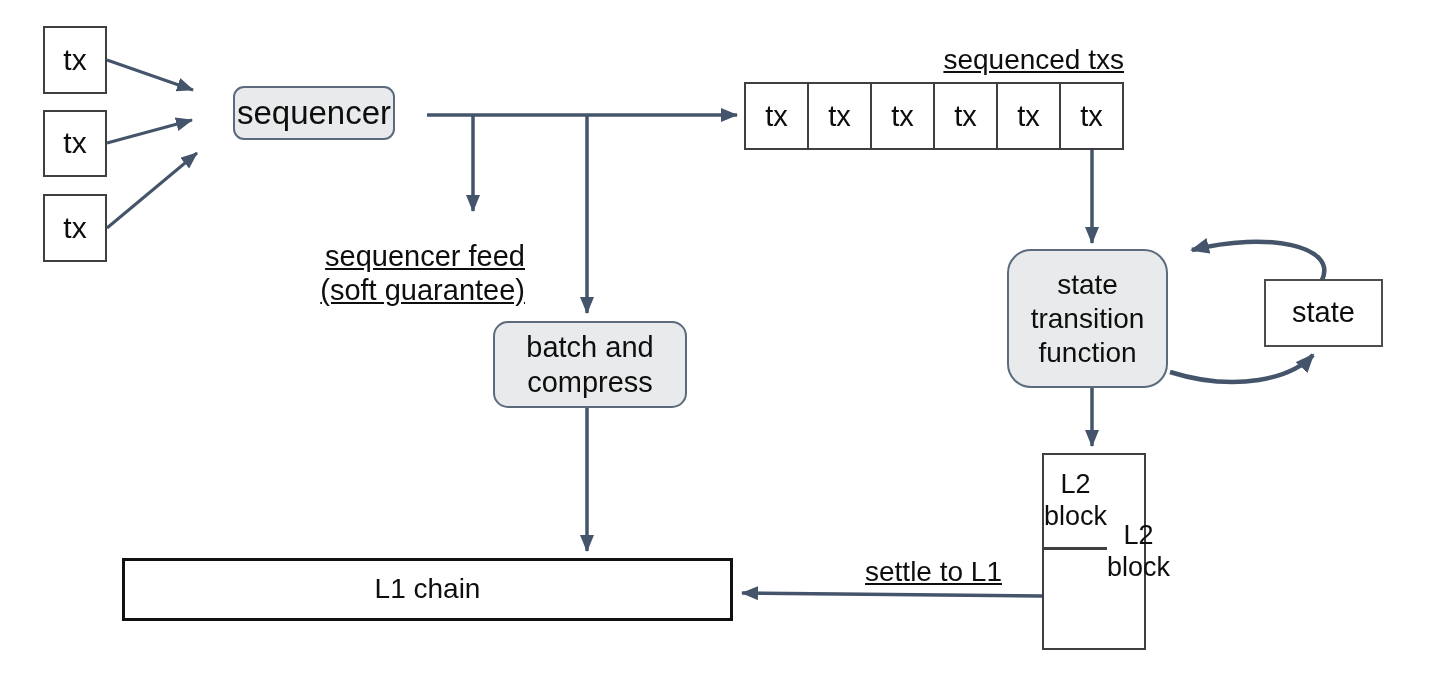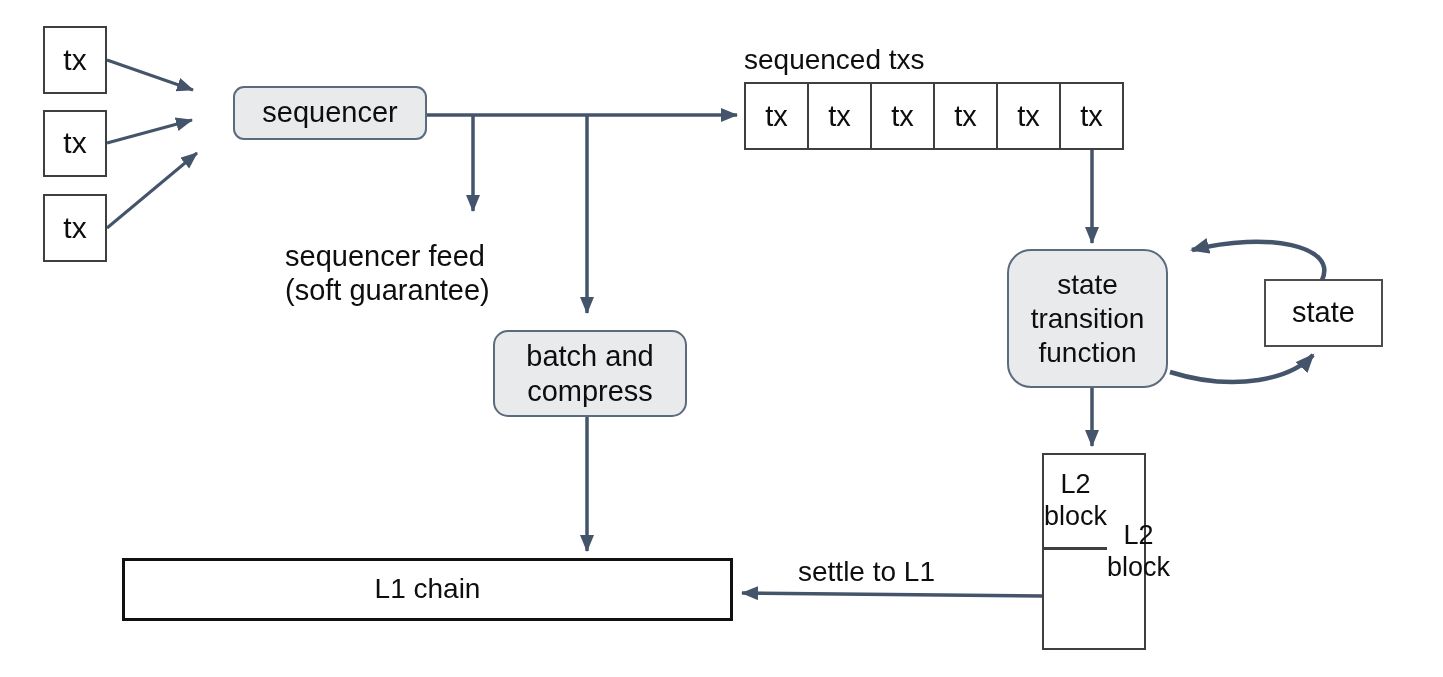--- a/index.html
+++ b/index.html
@@ -26,21 +26,21 @@
     text-align:center;background:#fff;line-height:1.15;
   }
   .plain{border:2px solid var(--box-border);}
   .process{
     background:var(--process-fill);
     border:2px solid var(--process-border);
   }
   .pre{white-space:pre-line;}
   .label{
     position:absolute;box-sizing:border-box;
-    text-align:left;white-space:pre-line;
+    text-align:right;white-space:pre-line;text-decoration:underline;
   }
   .txrow{
     position:absolute;box-sizing:border-box;
     display:flex;border:2px solid var(--box-border);background:#fff;
   }
   .txrow .cell{
     flex:1;display:flex;align-items:center;justify-content:center;
     font-size:29px;border-right:2px solid var(--box-border);
   }
   .txrow .cell:last-child{border-right:none;}
@@ -84,26 +84,26 @@
     <path class="edge" d="M1092,388 L1092,446" stroke-width="3.5" marker-end="url(#arr)"></path>
     <path class="edge" d="M1042,596 L742,593" stroke-width="3.5" marker-end="url(#arr)"></path>
     <path class="edge" d="M1322,280 C1338,246 1268,231 1192,250" stroke-width="4.5" marker-end="url(#arrBig)"></path>
     <path class="edge" d="M1170,372 C1237,393 1292,378 1313,355" stroke-width="4.5" marker-end="url(#arrBig)"></path>
   </svg>
 
   <div class="box plain" style="left:43px;top:26px;width:64px;height:68px;font-size:30px;">tx</div>
   <div class="box plain" style="left:43px;top:110px;width:64px;height:67px;font-size:30px;">tx</div>
   <div class="box plain" style="left:43px;top:194px;width:64px;height:68px;font-size:30px;">tx</div>
 
-  <div class="box process" style="left:233px;top:86px;width:194px;height:54px;border-radius:11px;font-size:29px;">sequencer</div>
+  <div class="box process" style="left:233px;top:86px;width:162px;height:54px;border-radius:11px;font-size:33px;">sequencer</div>
 
   <div class="label" style="left:285px;top:239px;width:240px;font-size:29px;line-height:34px;">sequencer feed
 (soft guarantee)</div>
 
-  <div class="box process pre" style="left:493px;top:330px;width:194px;height:87px;border-radius:15px;font-size:29px;line-height:35px;">batch and
+  <div class="box process pre" style="left:493px;top:321px;width:194px;height:87px;border-radius:15px;font-size:29px;line-height:35px;">batch and
 compress</div>
 
   <div class="label" style="left:744px;top:44px;width:380px;font-size:28px;">sequenced txs</div>
 
   <div class="txrow" style="left:744px;top:82px;width:380px;height:68px;">
     <div class="cell">tx</div>
     <div class="cell">tx</div>
     <div class="cell">tx</div>
     <div class="cell">tx</div>
     <div class="cell">tx</div>

